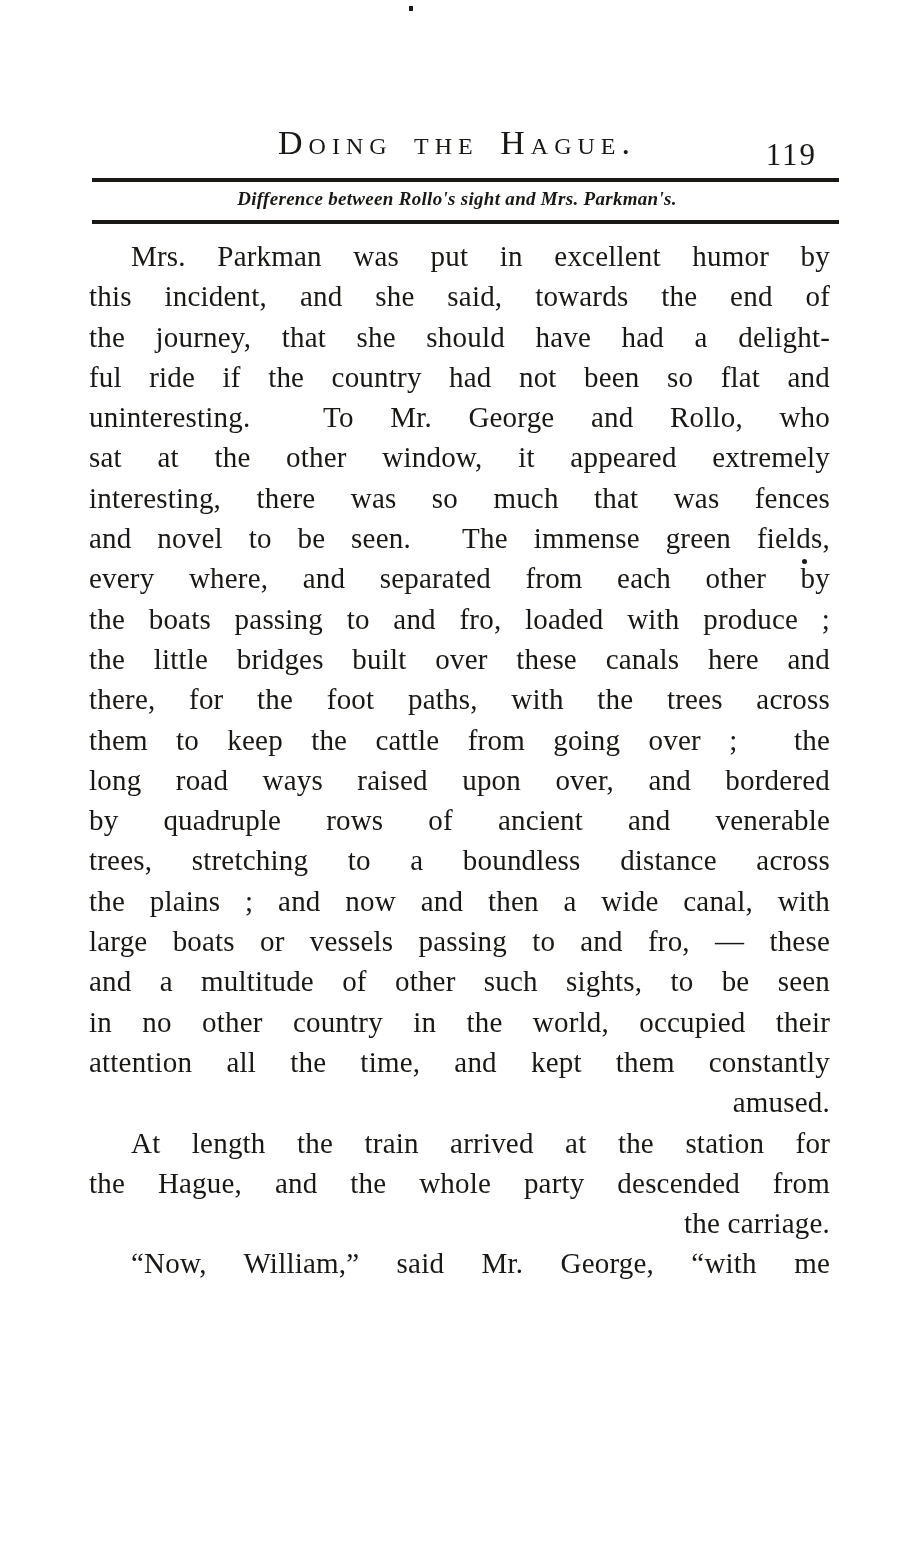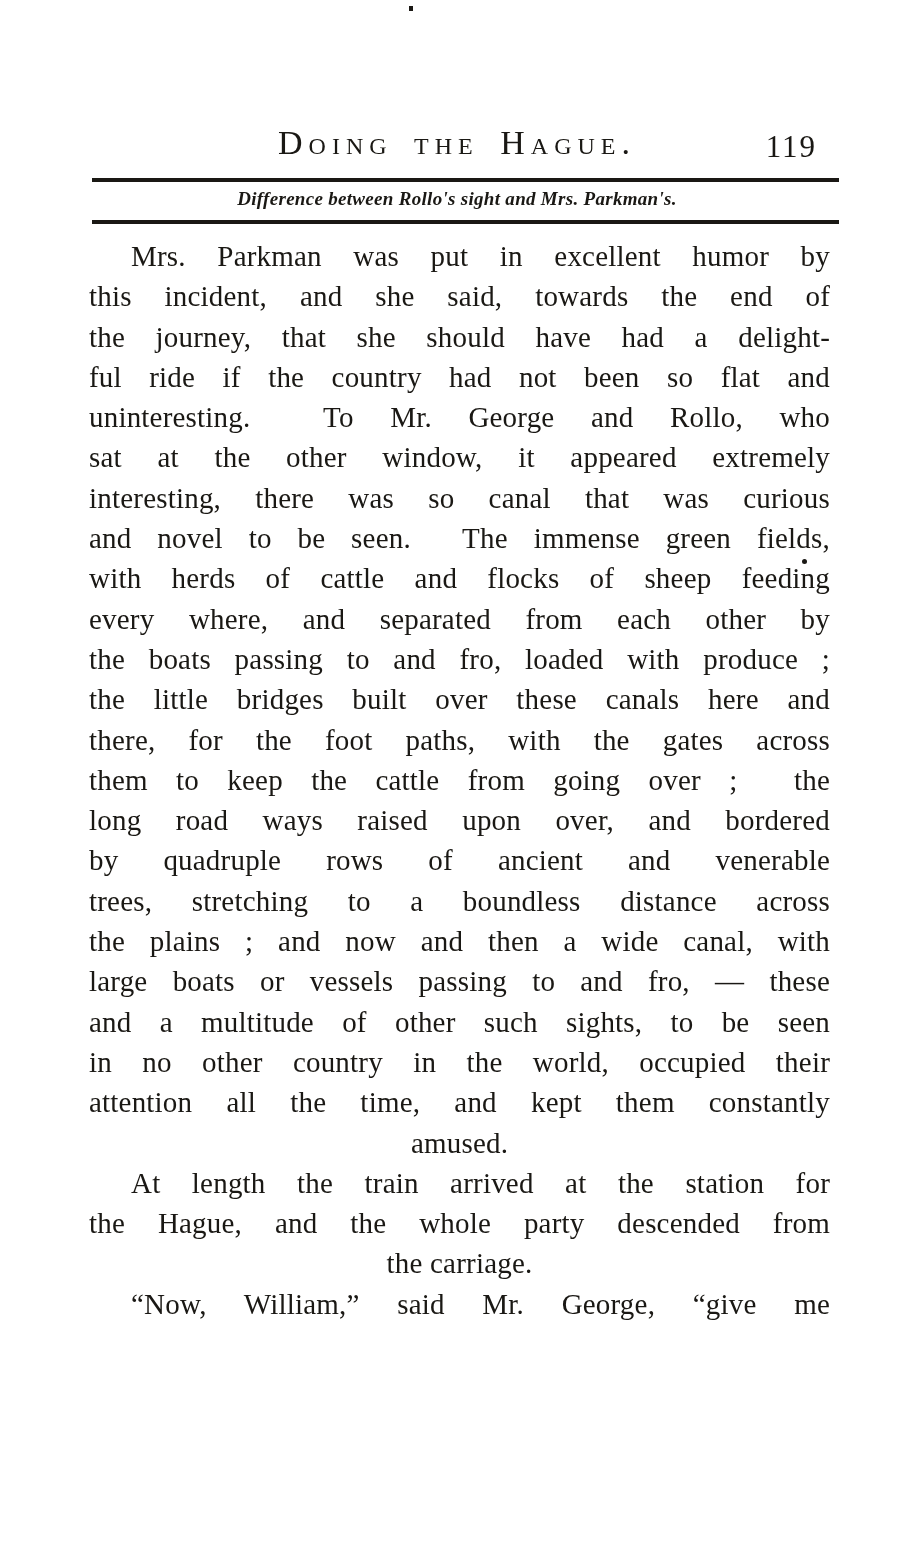--- a/index.html
+++ b/index.html
@@ -29,21 +29,21 @@
   .chapter-title {
     text-align: center;
     font-variant: small-caps;
     font-size: 34px;
     letter-spacing: 6px;
     word-spacing: 7px;
   }
   .page-number {
     position: absolute;
     right: 97px;
-    top: 4px;
+    top: 12px;
     font-size: 31px;
     letter-spacing: 2px;
     line-height: 38px;
   }
 
   .rule {
     position: absolute;
     left: 92px;
     width: 747px;
     height: 4px;
@@ -75,21 +75,21 @@
     letter-spacing: 0.2px;
   }
   .line {
     text-align: justify;
     text-align-last: justify;
     text-justify: inter-word;
     white-space: normal;
   }
   .line.i { text-indent: 42px; }
   .line.last {
-    text-align: center;
+    text-align: right;
     text-align-last: auto;
   }
 
   
   .speck {
     position: absolute;
     background: var(--ink, #1a1814);
   }
   .speck-top      { left: 409px; top: 6px;    width: 4px; height: 5px; }
   .speck-fields   { left: 802px; top: 559px;  width: 5px; height: 5px; border-radius: 50%; }
@@ -113,41 +113,40 @@
   <div class="running-head">Difference between Rollo's sight and Mrs. Parkman's.</div>
   <div class="rule rule-bottom"></div>
 
   <div class="body-text">
     <div class="line i">Mrs. Parkman was put in excellent humor by</div>
     <div class="line">this incident, and she said, towards the end of</div>
     <div class="line">the journey, that she should have had a delight-</div>
     <div class="line">ful ride if the country had not been so flat and</div>
     <div class="line">uninteresting.&nbsp; To Mr. George and Rollo, who</div>
     <div class="line">sat at the other window, it appeared extremely</div>
-    <div class="line">interesting, there was so canal that was curious</div>
+    <div class="line">interesting, there was so much that was fences</div>
     <div class="line">and novel to be seen.&nbsp; The immense green fields,</div>
-    <div class="line">with herds of cattle and flocks of sheep feeding</div>
     <div class="line">every where, and separated from each other by</div>
     <div class="line">the boats passing to and fro, loaded with produce ;</div>
     <div class="line">the little bridges built over these canals here and</div>
-    <div class="line">there, for the foot paths, with the gates across</div>
+    <div class="line">there, for the foot paths, with the trees across</div>
     <div class="line">them to keep the cattle from going over ;&nbsp; the</div>
     <div class="line">long road ways raised upon over, and bordered</div>
     <div class="line">by quadruple rows of ancient and venerable</div>
     <div class="line">trees, stretching to a boundless distance across</div>
     <div class="line">the plains ; and now and then a wide canal, with</div>
     <div class="line">large boats or vessels passing to and fro, — these</div>
     <div class="line">and a multitude of other such sights, to be seen</div>
     <div class="line">in no other country in the world, occupied their</div>
     <div class="line">attention all the time, and kept them constantly</div>
     <div class="line last">amused.</div>
     <div class="line i">At length the train arrived at the station for</div>
     <div class="line">the Hague, and the whole party descended from</div>
     <div class="line last">the carriage.</div>
-    <div class="line i">“Now, William,” said Mr. George, “give me</div>
+    <div class="line i">“Now, William,” said Mr. George, “with me</div>
   </div>
 
   <span class="speck speck-fields"></span>
   <span class="speck speck-dot"></span>
   <span class="speck speck-comma"></span>
   <span class="speck speck-right"></span>
 
 </div>
 
 </body></html>

